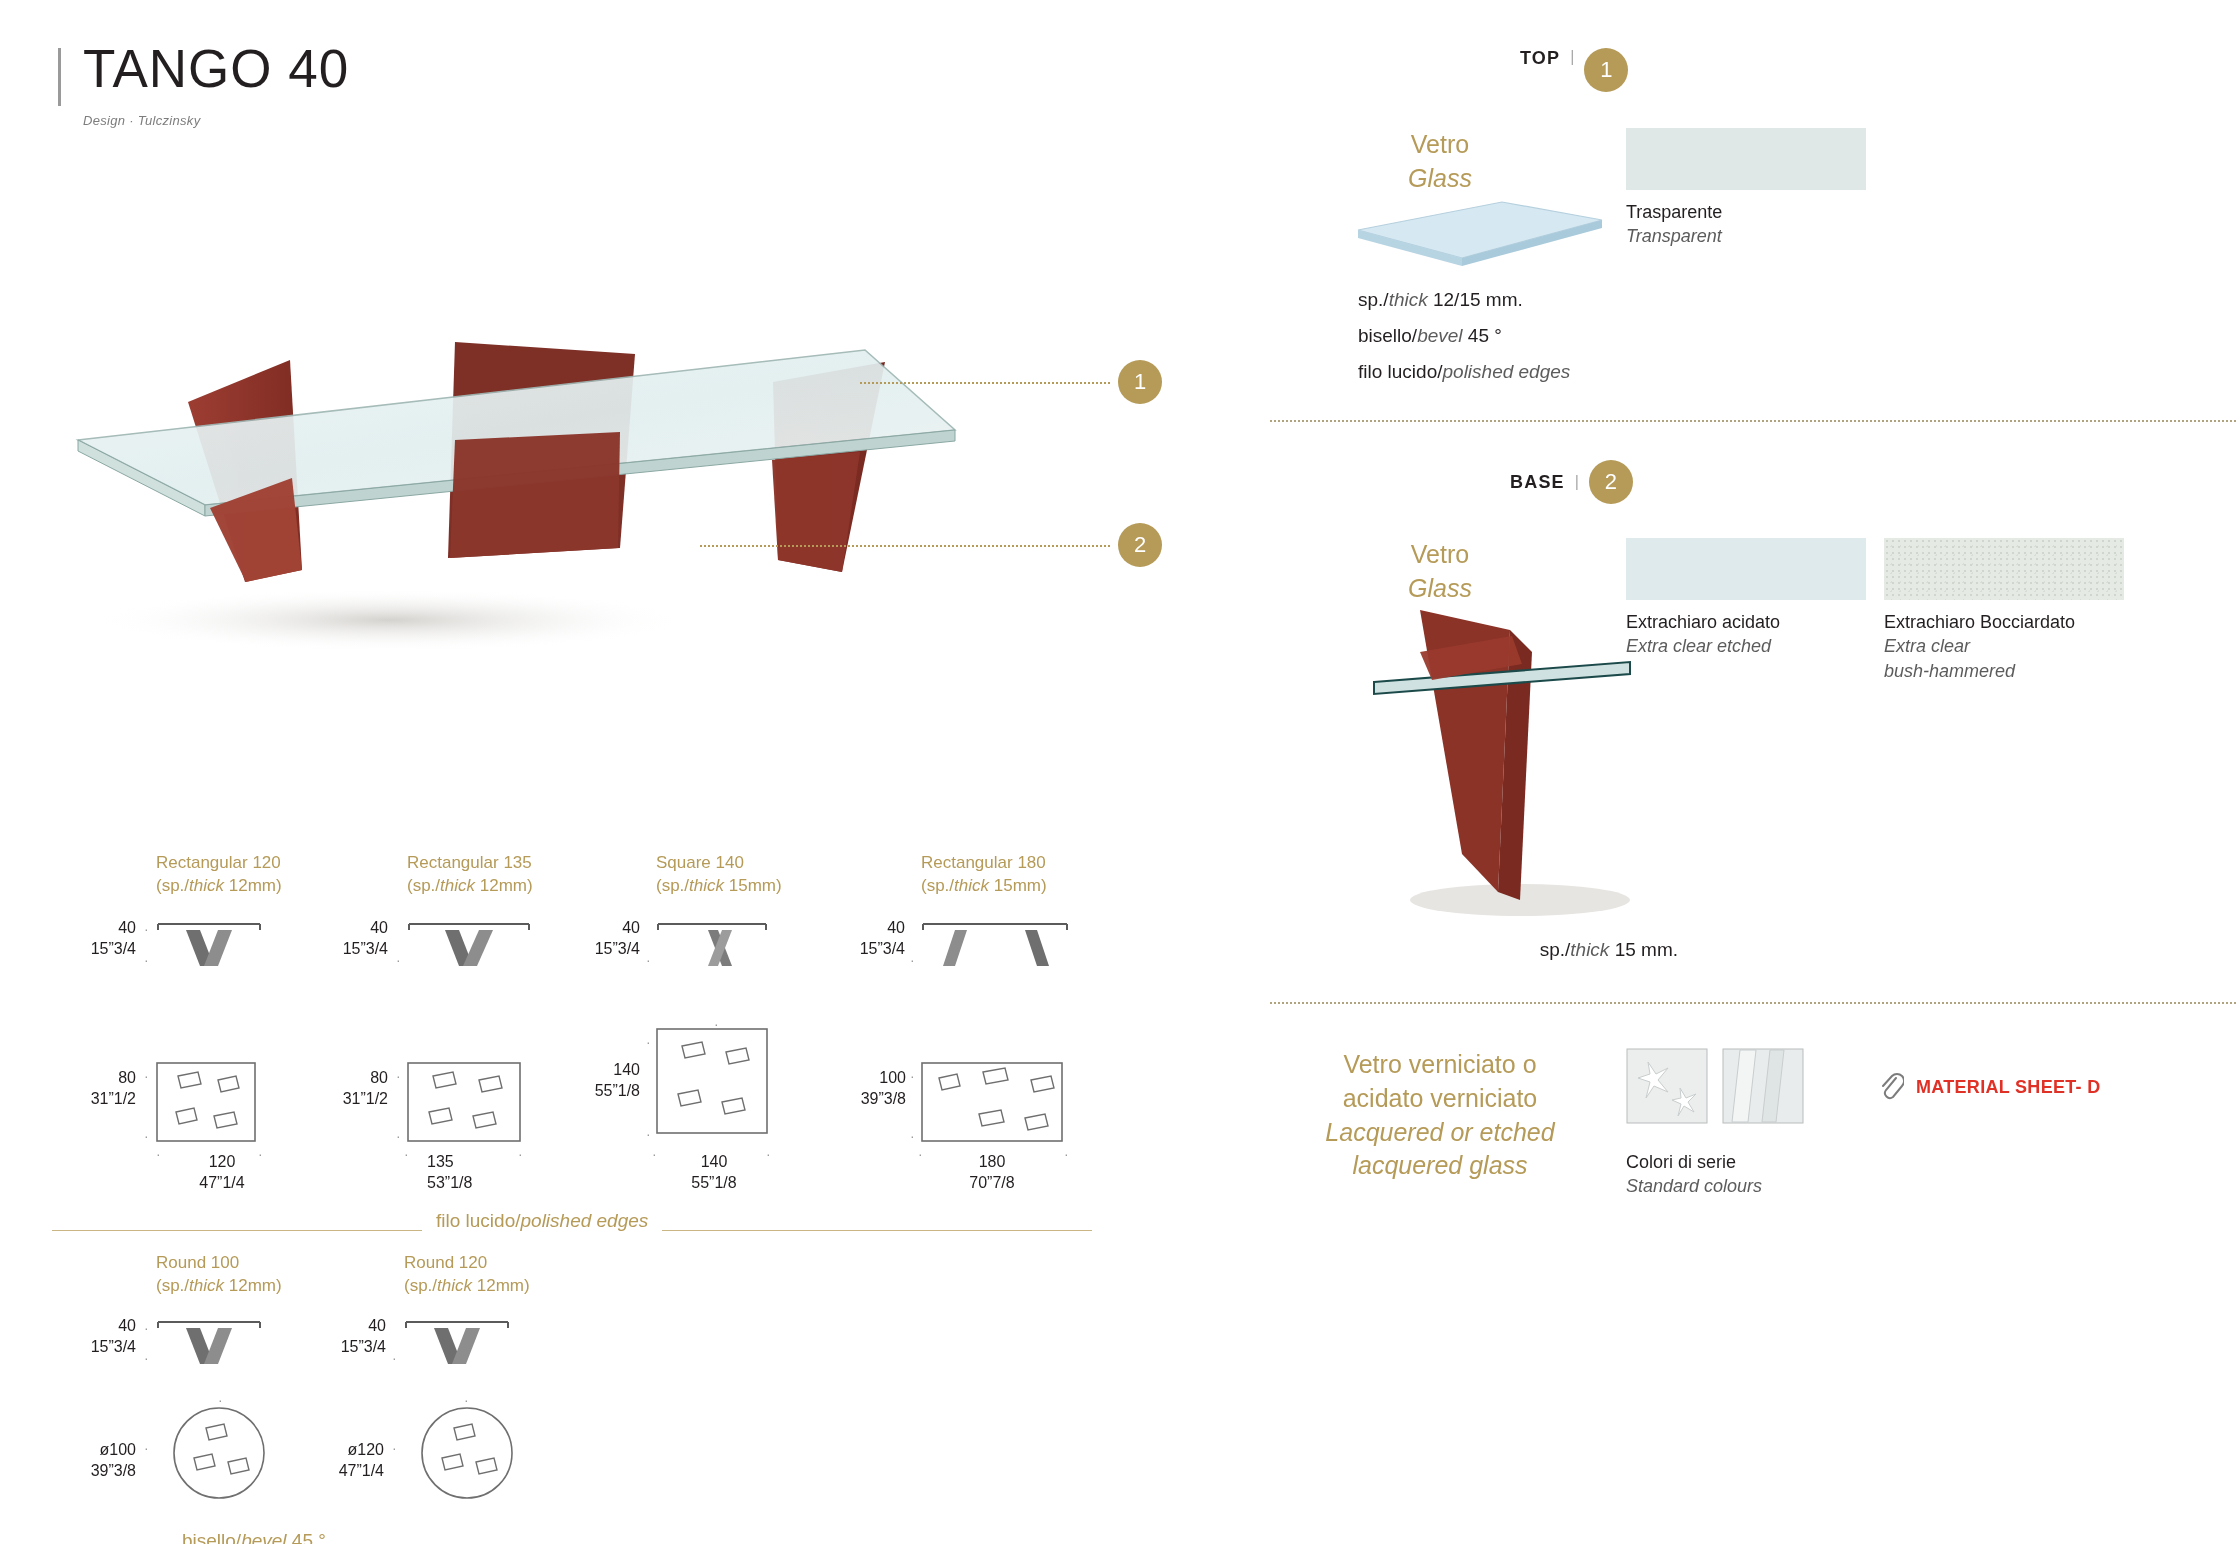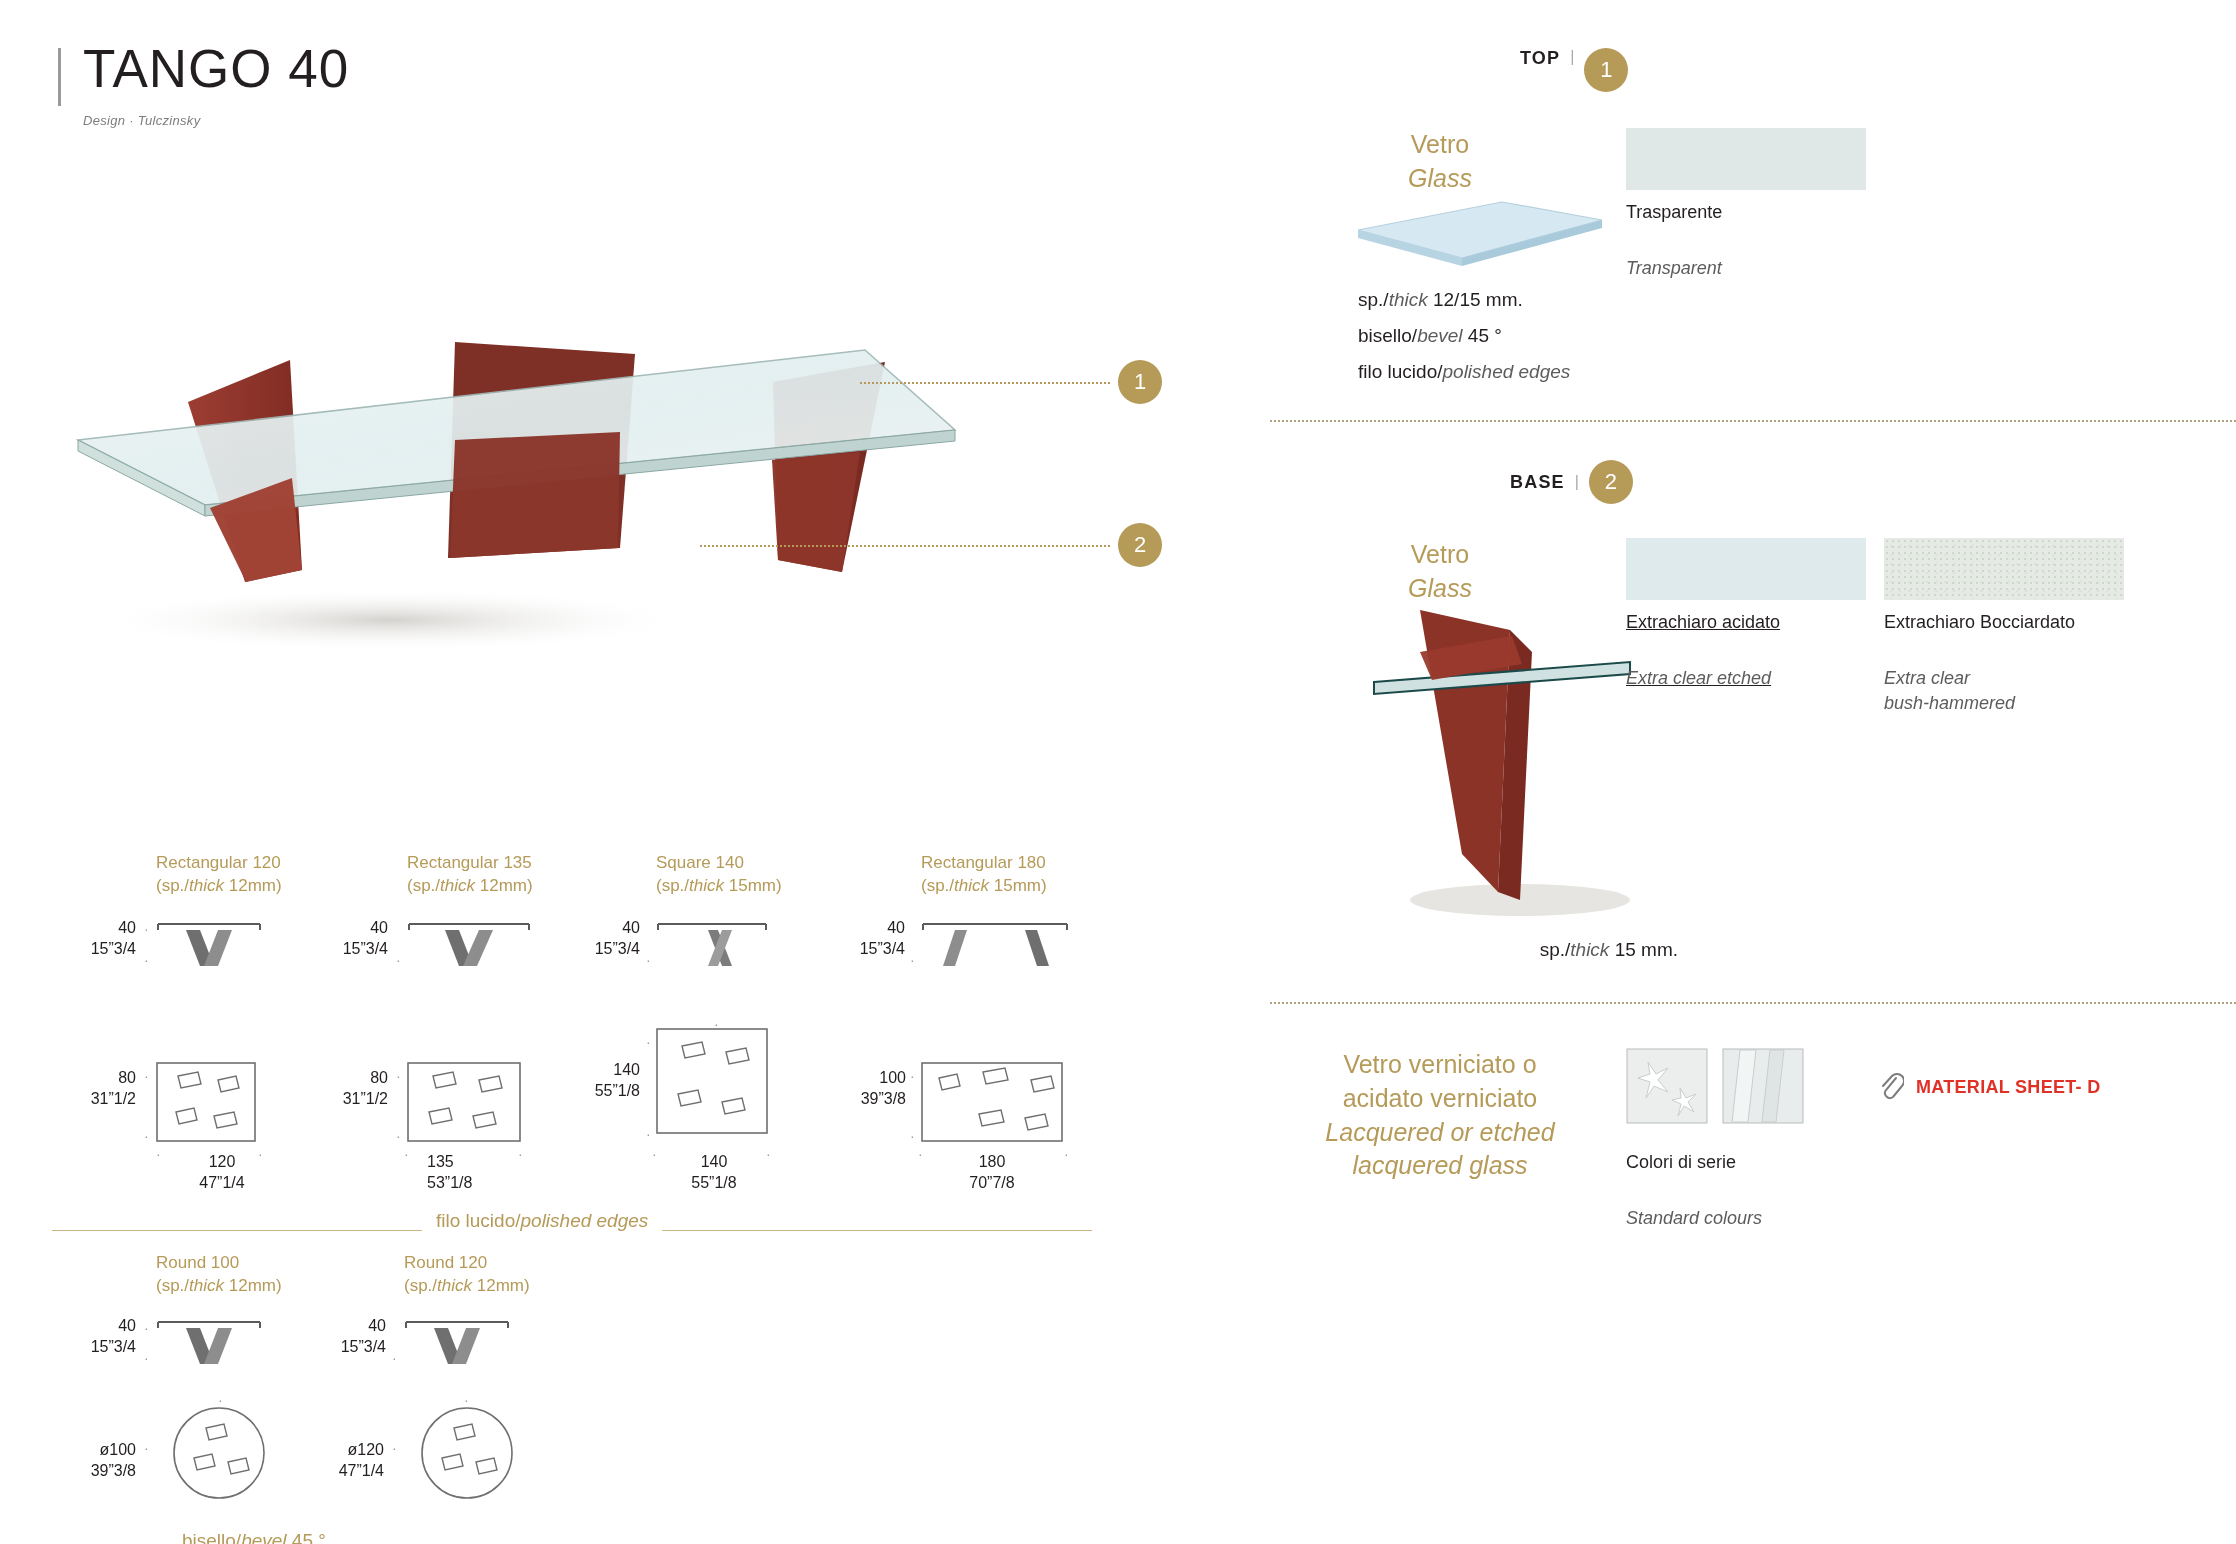--- a/index.html
+++ b/index.html
@@ -47,21 +47,21 @@
   .caption-center .it { font-style:italic; }
 
   
   .right { position:absolute; left:1270px; top:0; width:966px; height:1544px; }
   .sec-label { font-size:18px; font-weight:bold; letter-spacing:1.2px; color:#231f20; }
   .sec-bar { color:#a9a9a9; margin:0 10px; }
   .mat-label { font-size:25px; color:#b59a58; text-align:center; line-height:1.35; }
   .mat-label .it { font-style:italic; }
   .swatch { width:240px; height:62px; }
   .sw-name { font-size:18px; color:#231f20; line-height:1.35; margin-top:10px; }
-  .sw-name .it { font-style:italic; color:#5c5c5c;margin-top:32px; }
+  .sw-name .it { font-style:italic; color:#5c5c5c; }
   .specline { font-size:19px; color:#231f20; line-height:1.9; }
   .specline .it { font-style:italic; color:#5c5c5c; }
   .dotted-sep { border:0; border-top:2px dotted #b0a37e; }
   .matsheet { color:#e03127; font-size:18px; font-weight:bold; letter-spacing:.3px; }
 </style>
 </head>
 <body>
 
 <div class="page">
 
@@ -445,21 +445,21 @@
       <polygon points="50,10 140,30 128,292 92,254" fill="#8c3328"></polygon>
       <polygon points="140,30 162,52 150,300 128,292" fill="#7a2a20"></polygon>
       <polygon points="4,82 260,62 260,74 4,94" fill="#cfe1e0" stroke="#1c4a4a" stroke-width="2"></polygon>
       <polygon points="50,52 142,36 152,64 62,80" fill="#9a3a2d" opacity="0.95"></polygon>
     </svg>
 
     <div class="specline" style="position:absolute; left:-12px; top:932px; width:420px; text-align:right;">
       <span>sp./</span><span class="it">thick</span><span> 15 mm.</span>
     </div>
 
-    <div style="position:absolute; left:356px; top:538px;text-decoration:underline;">
+    <div style="position:absolute; left:356px; top:538px;">
       <div class="swatch" style="background:#dfeaec;"></div>
       <div class="sw-name">
         <div>Extrachiaro acidato</div>
         <div class="it">Extra clear etched</div>
       </div>
     </div>
 
     <div style="position:absolute; left:614px; top:538px;">
       <div class="swatch" style="background:#e6eae5;
                   background-image:radial-gradient(#cfd6cd 1px, transparent 1px), radial-gradient(#d8ded5 1px, transparent 1px);

